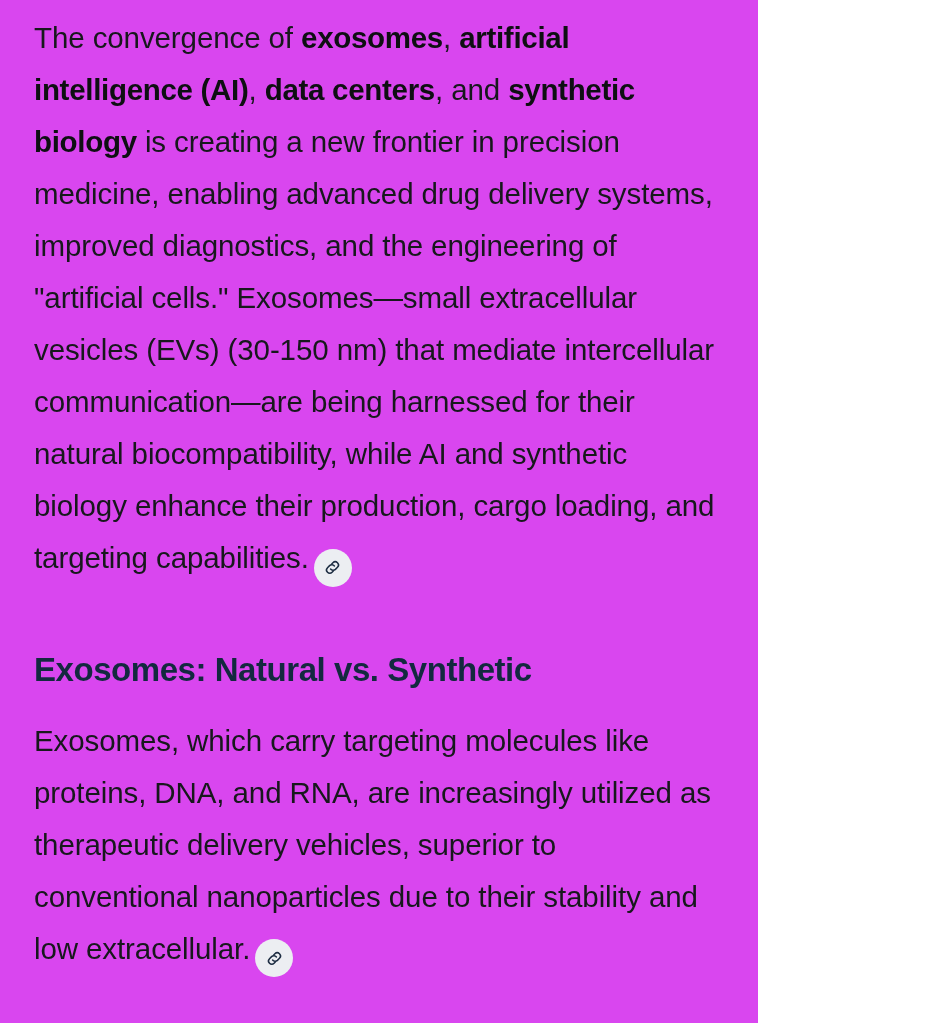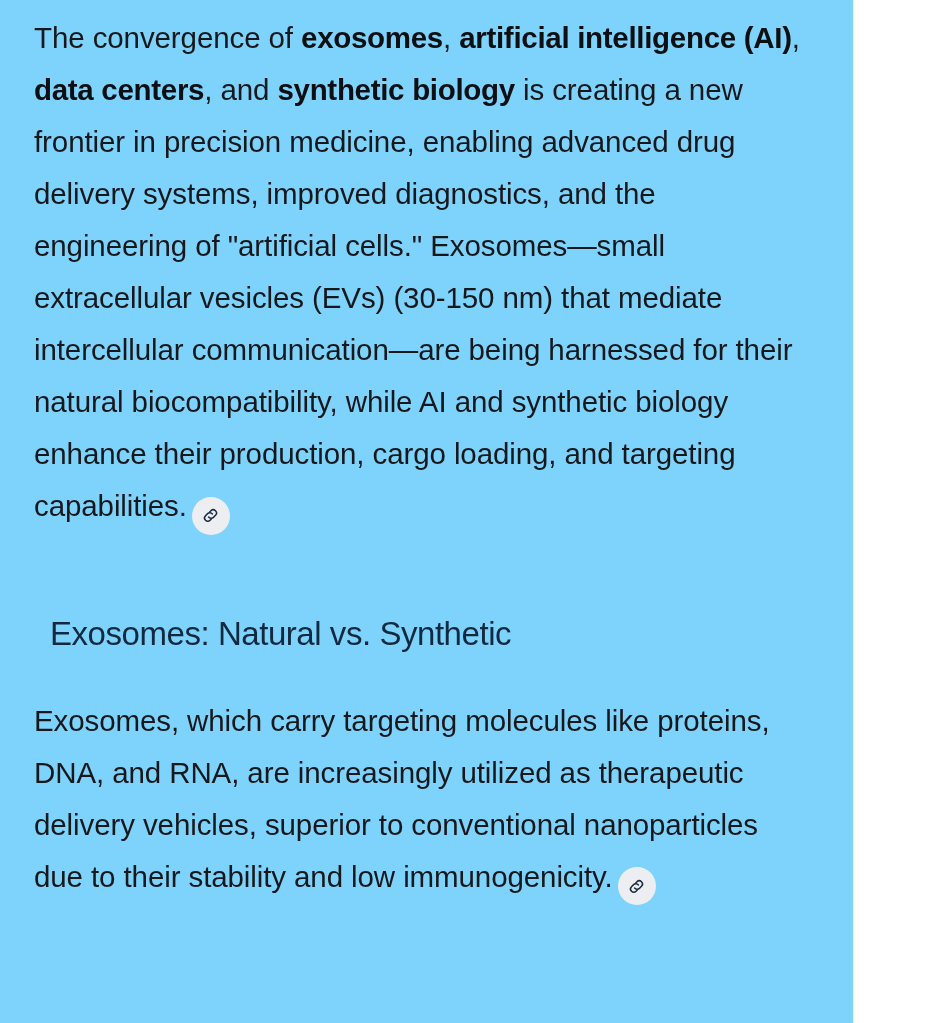--- a/index.html
+++ b/index.html
@@ -11,24 +11,24 @@
   body {
     width: 934px;
     height: 1023px;
     overflow: hidden;
     font-family: "Liberation Sans", "DejaVu Sans", sans-serif;
     -webkit-font-smoothing: antialiased;
   }
 
   .article {
     box-sizing: border-box;
-    width: 853px;
+    width: 758px;
     height: 1023px;
     padding: 0 40px 0 34px;
-    background: #7dd3fc;
+    background: #d946ef;
   }
 
   .para {
     margin: 0;
     color: #17181c;
     font-size: 29.5px;
     line-height: 52px;
     letter-spacing: -0.1px;
     font-weight: 400;
     word-spacing: 0px;
@@ -38,27 +38,27 @@
     padding-top: 12px;
   }
 
   .para strong {
     font-weight: 700;
     color: #0e0f12;
     letter-spacing: -0.3px;
   }
 
   .section-heading {
-    margin: 16px;
+    margin: 0;
     padding-top: 62px;
     padding-bottom: 24px;
     color: #13293f;
     font-size: 33px;
     line-height: 42px;
-    font-weight: 400;
+    font-weight: 700;
     letter-spacing: -0.45px;
   }
 
   
   .link-badge {
     display: inline-flex;
     align-items: center;
     justify-content: center;
     width: 38px;
     height: 38px;
@@ -91,20 +91,20 @@
 
   <p class="para first"><span>The convergence of </span><strong>exosomes</strong><span>, </span><strong>artificial intelligence (AI)</strong><span>, </span><strong>data centers</strong><span>, and </span><strong>synthetic biology</strong><span> is creating a new frontier in precision medicine, enabling advanced drug delivery systems, improved diagnostics, and the engineering of "artificial cells." Exosomes—small extracellular vesicles (EVs) (30-150 nm) that mediate intercellular communication—are being harnessed for their natural biocompatibility, while AI and synthetic biology enhance their production, cargo loading, and targeting</span><span class="nowrap-tail"><span> capabilities.</span><span class="link-badge" title="Source citation link">
           <svg viewBox="0 0 24 24" aria-hidden="true">
             <path d="M9.6 13.9a4.1 4.1 0 0 0 6.1 .5l2.6-2.6a4.1 4.1 0 0 0-5.8-5.8l-1.5 1.5"></path>
             <path d="M14.4 10.1a4.1 4.1 0 0 0-6.1-.5l-2.6 2.6a4.1 4.1 0 0 0 5.8 5.8l1.5-1.5"></path>
           </svg>
         </span></span></p>
 
   <h2 class="section-heading">Exosomes: Natural vs. Synthetic</h2>
 
-  <p class="para"><span>Exosomes, which carry targeting molecules like proteins, DNA, and RNA, are increasingly utilized as therapeutic delivery vehicles, superior to conventional nanoparticles due to their stability and low</span><span class="nowrap-tail"><span> immunogenicity.</span><span class="link-badge" title="Source citation link">
+  <p class="para"><span>Exosomes, which carry targeting molecules like proteins, DNA, and RNA, are increasingly utilized as therapeutic delivery vehicles, superior to conventional nanoparticles due to their stability and low</span><span class="nowrap-tail"><span> extracellular.</span><span class="link-badge" title="Source citation link">
           <svg viewBox="0 0 24 24" aria-hidden="true">
             <path d="M9.6 13.9a4.1 4.1 0 0 0 6.1 .5l2.6-2.6a4.1 4.1 0 0 0-5.8-5.8l-1.5 1.5"></path>
             <path d="M14.4 10.1a4.1 4.1 0 0 0-6.1-.5l-2.6 2.6a4.1 4.1 0 0 0 5.8 5.8l1.5-1.5"></path>
           </svg>
         </span></span></p>
 
 </div>
 
 </body></html>

